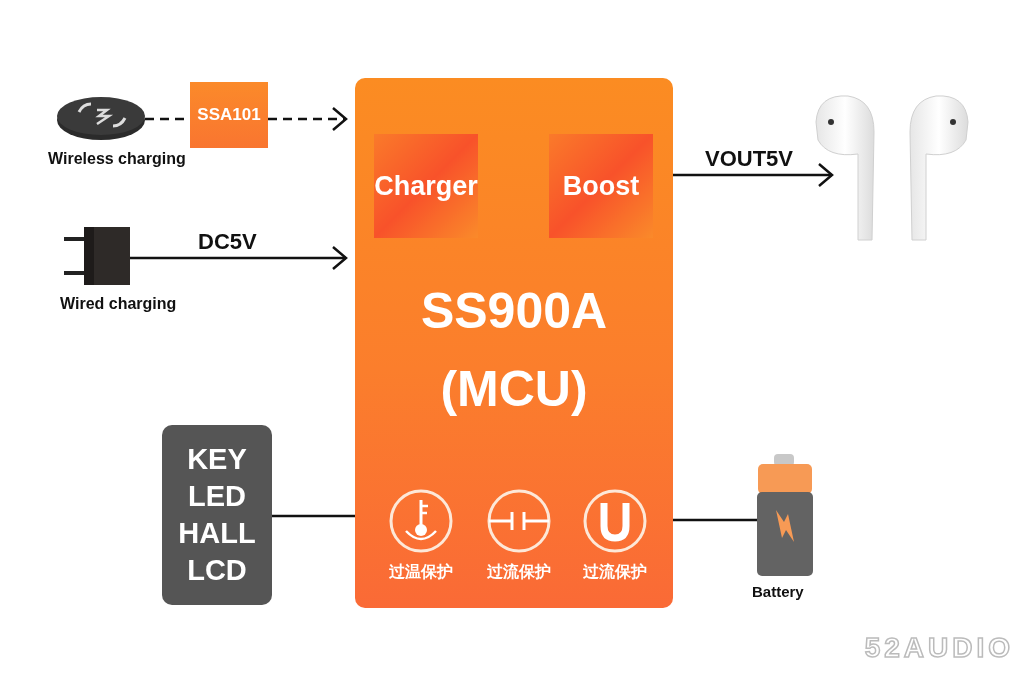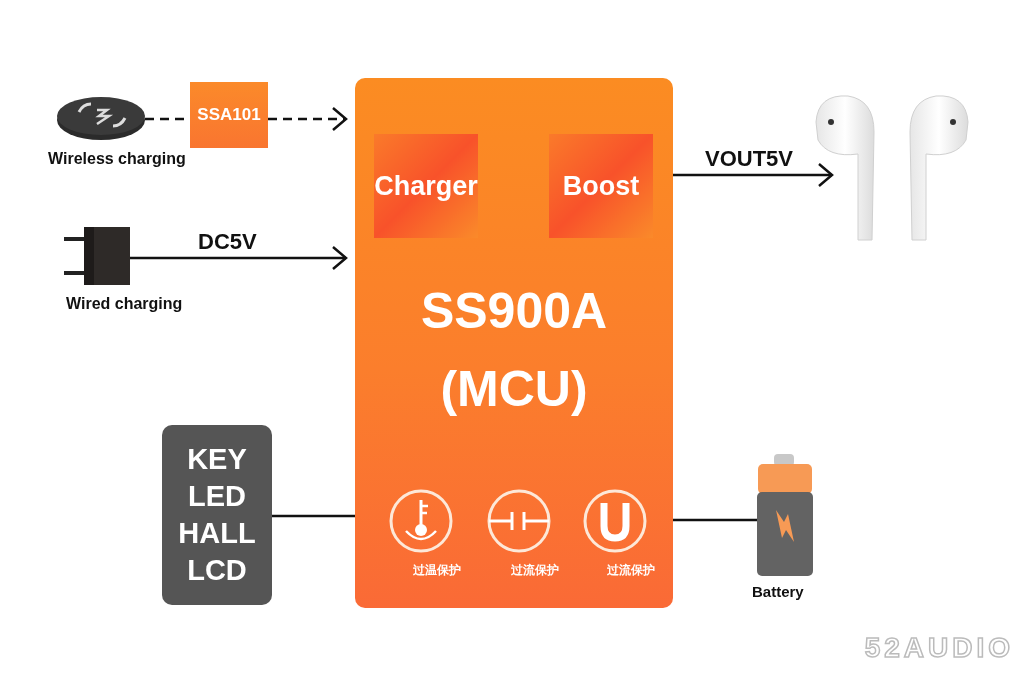--- a/index.html
+++ b/index.html
@@ -9,21 +9,21 @@
   .mcu{left:355px;top:78px;width:318px;height:530px;border-radius:10px;
        background:linear-gradient(180deg,#fb8c22 0%,#fb7e2c 55%,#fa6a36 100%);}
   .sub{width:104px;height:104px;display:flex;align-items:center;justify-content:center;
        color:#fff;font-weight:bold;font-size:27px;
        background:linear-gradient(135deg,#fa7a2a 0%,#f8522a 50%,#fa8a2a 100%);}
   .mcu-title{left:355px;width:318px;text-align:center;color:#fff;font-weight:bold;font-size:50px;line-height:58px;}
   .keybox{left:162px;top:425px;width:110px;height:180px;border-radius:10px;background:#555555;
           color:#fff;font-weight:bold;font-size:29px;display:flex;flex-direction:column;align-items:center;justify-content:center;line-height:37px;}
   .ssa{left:190px;top:82px;width:78px;height:66px;background:linear-gradient(180deg,#fb8a2a,#f97530);
        color:#fff;font-weight:bold;font-size:17px;display:flex;align-items:center;justify-content:center;}
-  .prot-lbl{color:#fff;font-size:12px;font-weight:bold;text-align:right;width:80px;}
+  .prot-lbl{color:#fff;font-size:16px;font-weight:bold;text-align:center;width:80px;}
   .volt{font-weight:bold;font-size:22px;color:#111;}
   .watermark{right:10px;top:632px;font-weight:bold;font-size:28px;color:#fff;letter-spacing:4px;
              -webkit-text-stroke:1.5px #bbb;}
 </style>
 </head>
 <body>
 
 <svg class="abs" style="left:0;top:0" width="1024" height="677">
   <g stroke="#111" stroke-width="2.5" fill="none">
     <line x1="145" y1="119" x2="190" y2="119" stroke-dasharray="9,6"></line>
@@ -47,21 +47,21 @@
 </svg>
 <div class="abs lbl" style="left:48px;top:150px;text-align:right;">Wireless charging</div>
 <div class="abs ssa">SSA101</div>
 
 <svg class="abs" style="left:60px;top:225px" width="72" height="62">
   <rect x="4" y="12" width="20" height="4" fill="#222"></rect>
   <rect x="4" y="46" width="20" height="4" fill="#222"></rect>
   <rect x="24" y="2" width="46" height="58" fill="#2e2a28"></rect>
   <rect x="24" y="2" width="10" height="58" fill="#1e1b1a"></rect>
 </svg>
-<div class="abs lbl" style="left:66px;top:295px;">Wired charging</div>
+<div class="abs lbl" style="left:60px;top:295px;">Wired charging</div>
 <div class="abs volt" style="left:198px;top:229px;">DC5V</div>
 
 <div class="abs mcu"></div>
 <div class="abs sub" style="left:374px;top:134px;">Charger</div>
 <div class="abs sub" style="left:549px;top:134px;">Boost</div>
 <div class="abs mcu-title" style="top:282px;">SS900A</div>
 <div class="abs mcu-title" style="top:360px;">(MCU)</div>
 
 <svg class="abs" style="left:388px;top:488px" width="66" height="66">
   <circle cx="33" cy="33" r="30" stroke="#fde8d8" stroke-width="3" fill="none"></circle>

